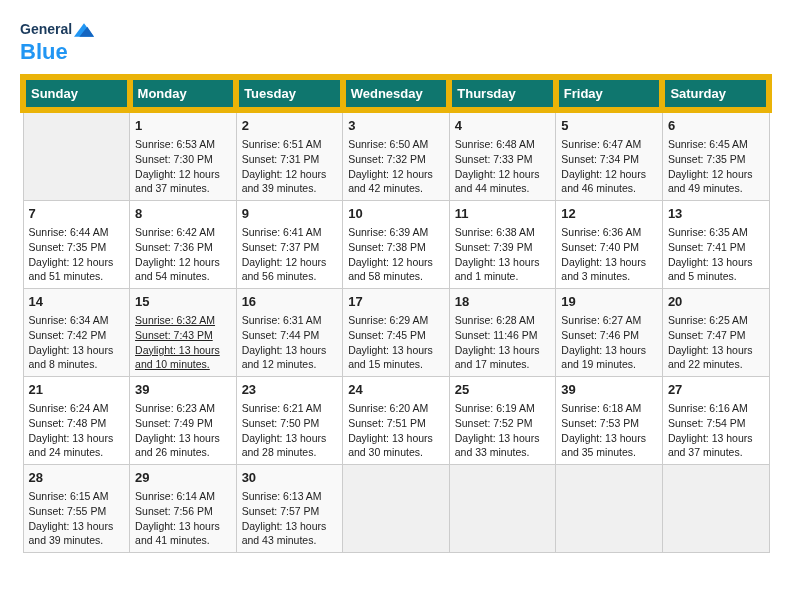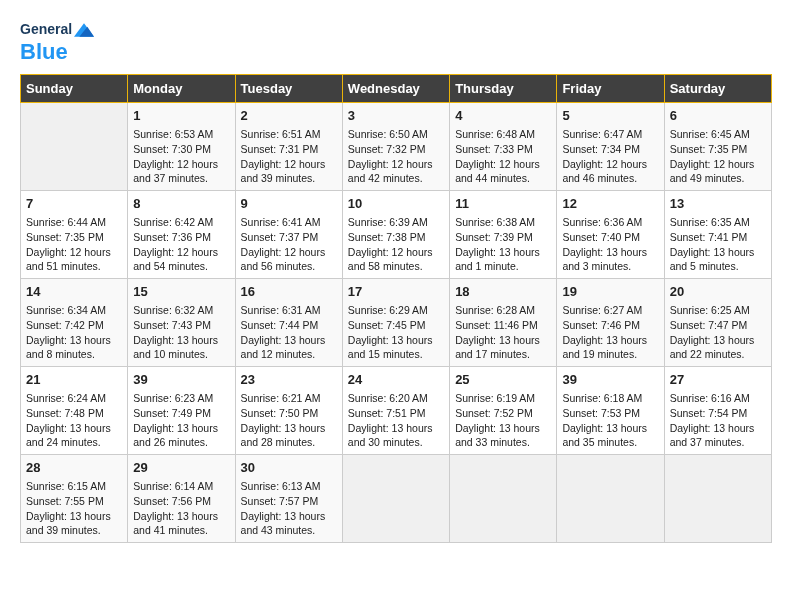--- a/index.html
+++ b/index.html
@@ -42,27 +42,27 @@
     .subtitle {
       font-size: 16px;
       color: #333;
     }
     table {
       width: 100%;
       border-collapse: collapse;
       font-size: 11px;
     }
     thead tr th {
-      background-color: #404040;
+      background-color: #0f766e;
       color: #fff;
       text-align: left;
       padding: 6px 5px;
       font-size: 13px;
       font-weight: bold;
-      border: 1px solid #eab308;
+      border: 6px solid #eab308;
     }
     tbody tr td {
       border: 1px solid #ccc;
       padding: 4px 5px;
       vertical-align: top;
       min-height: 70px;
       height: 80px;
       background: #fff;
       color: #222;
       line-height: 1.4;
@@ -220,21 +220,21 @@
       <tr>
         <td>
           <span class="day-number">14</span>
           <div class="day-info" style="white-space: pre-line;">Sunrise: 6:34 AM
 Sunset: 7:42 PM
 Daylight: 13 hours
 and 8 minutes.</div>
         </td>
         <td>
           <span class="day-number">15</span>
-          <div class="day-info" style="white-space: pre-line;">Sunrise: 6:32 AM
+          <div class="day-info" style="white-space: pre-line; text-decoration: underline;">Sunrise: 6:32 AM
 Sunset: 7:43 PM
 Daylight: 13 hours
 and 10 minutes.</div>
         </td>
         <td>
           <span class="day-number">16</span>
           <div class="day-info" style="white-space: pre-line;">Sunrise: 6:31 AM
 Sunset: 7:44 PM
 Daylight: 13 hours
 and 12 minutes.</div>

